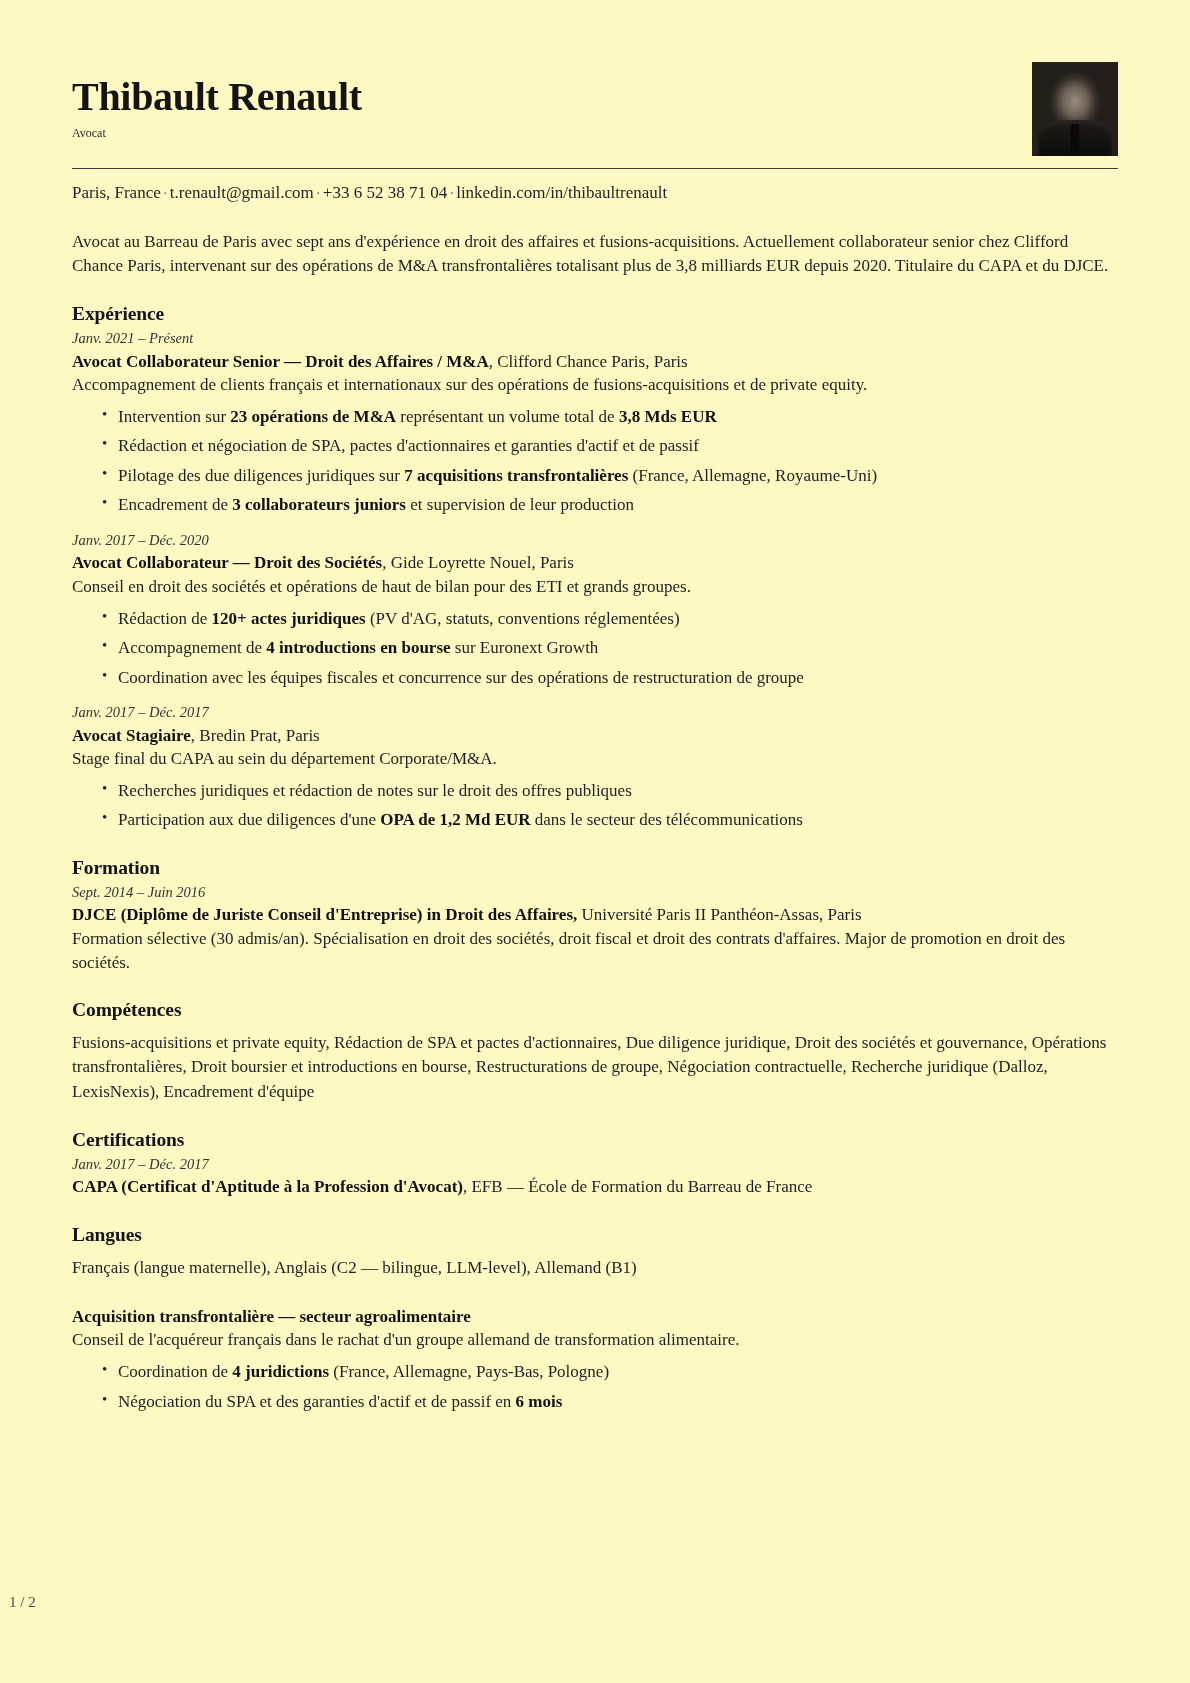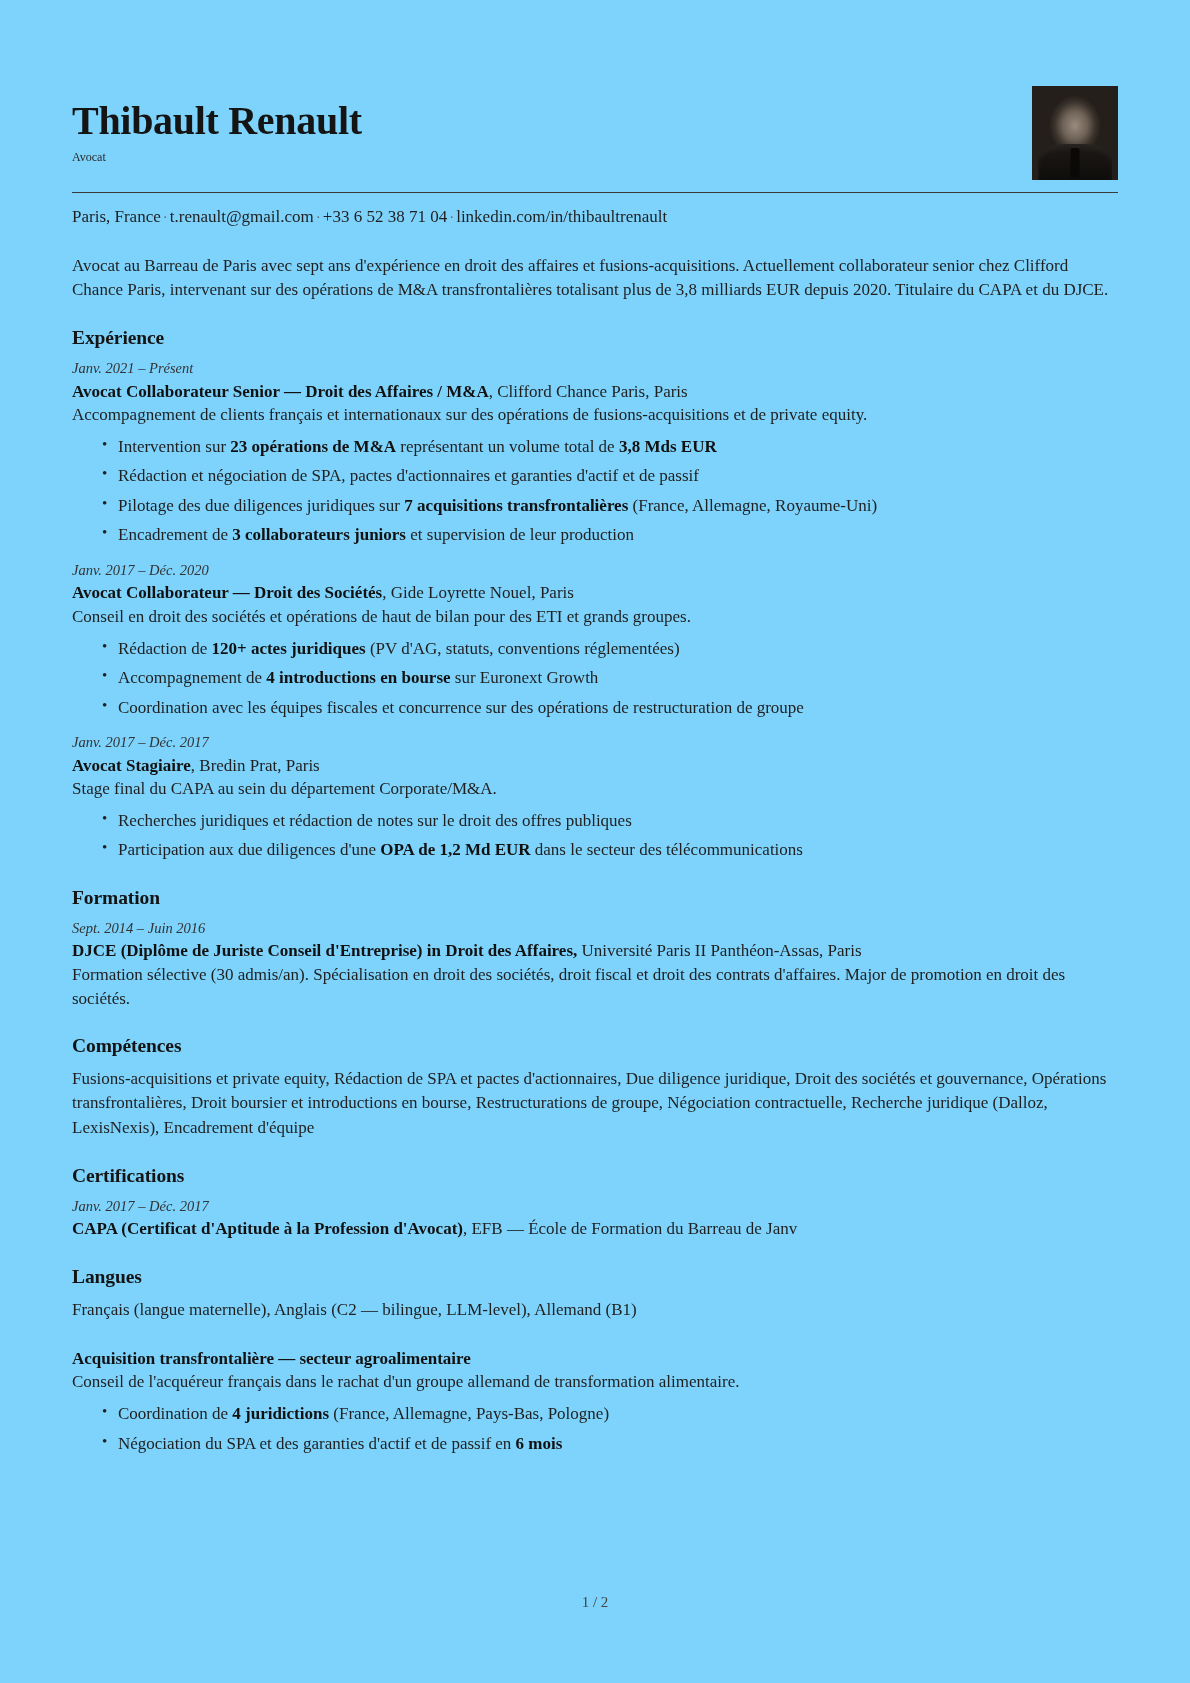--- a/index.html
+++ b/index.html
@@ -9,22 +9,22 @@
     background: #ffffff;
   }
   body {
     font-family: "Liberation Serif", "DejaVu Serif", serif;
     color: #1a1a1a;
   }
   .page {
     width: 1190px;
     height: 1683px;
     position: relative;
-    background: #7dd3fc;
-    padding: 86px 72px 0 72px;
+    background: #fef9c3;
+    padding: 62px 72px 0 72px;
   }
 
   
   .header {
     display: flex;
     align-items: flex-start;
     justify-content: space-between;
   }
   .header-left { padding-top: 14px; }
   .name {
@@ -106,21 +106,21 @@
   .section { margin-top: 25px; }
   .section-title {
     font-size: 19.5px;
     font-weight: bold;
     margin: 0 0 2px 0;
     color: #141414;
     letter-spacing: -0.1px;
   }
 
   .entry { margin-top: 14px; }
-  .entry:first-of-type { margin-top: 10px; }
+  .entry:first-of-type { margin-top: 4px; }
 
   .entry-date {
     font-style: italic;
     font-size: 14.5px;
     color: #333333;
     line-height: 1.35;
     margin: 0 0 1px 0;
   }
   .entry-head {
     font-size: 17px;
@@ -161,24 +161,23 @@
 
   .para {
     font-size: 17px;
     line-height: 1.42;
     margin: 10px 0 0 0;
     color: #1f1f1f;
   }
 
   .footer {
     position: absolute;
-    left: 0;
+    left: 9px;
     right: 0;
     bottom: 72px;
-    text-align: center;
     font-size: 15px;
     color: #444444;
   }
 </style>
 </head>
 <body>
 
 <div class="page">
 
   <div class="header">
@@ -247,21 +246,21 @@
   <div class="section">
     <h2 class="section-title">Compétences</h2>
     <p class="para">Fusions-acquisitions et private equity, Rédaction de SPA et pactes d'actionnaires, Due diligence juridique, Droit des sociétés et gouvernance, Opérations transfrontalières, Droit boursier et introductions en bourse, Restructurations de groupe, Négociation contractuelle, Recherche juridique (Dalloz, LexisNexis), Encadrement d'équipe</p>
   </div>
 
   <div class="section">
     <h2 class="section-title">Certifications</h2>
     <div>
         <div class="entry">
           <p class="entry-date">Janv. 2017 – Déc. 2017</p>
-          <p class="entry-head"><b>CAPA (Certificat d'Aptitude à la Profession d'Avocat)</b><span>, EFB — École de Formation du Barreau de Janv</span></p>
+          <p class="entry-head"><b>CAPA (Certificat d'Aptitude à la Profession d'Avocat)</b><span>, EFB — École de Formation du Barreau de France</span></p>
         </div>
       </div>
   </div>
 
   <div class="section">
     <h2 class="section-title">Langues</h2>
     <p class="para">Français (langue maternelle), Anglais (C2 — bilingue, LLM-level), Allemand (B1)</p>
   </div>
 
   <div class="section">

